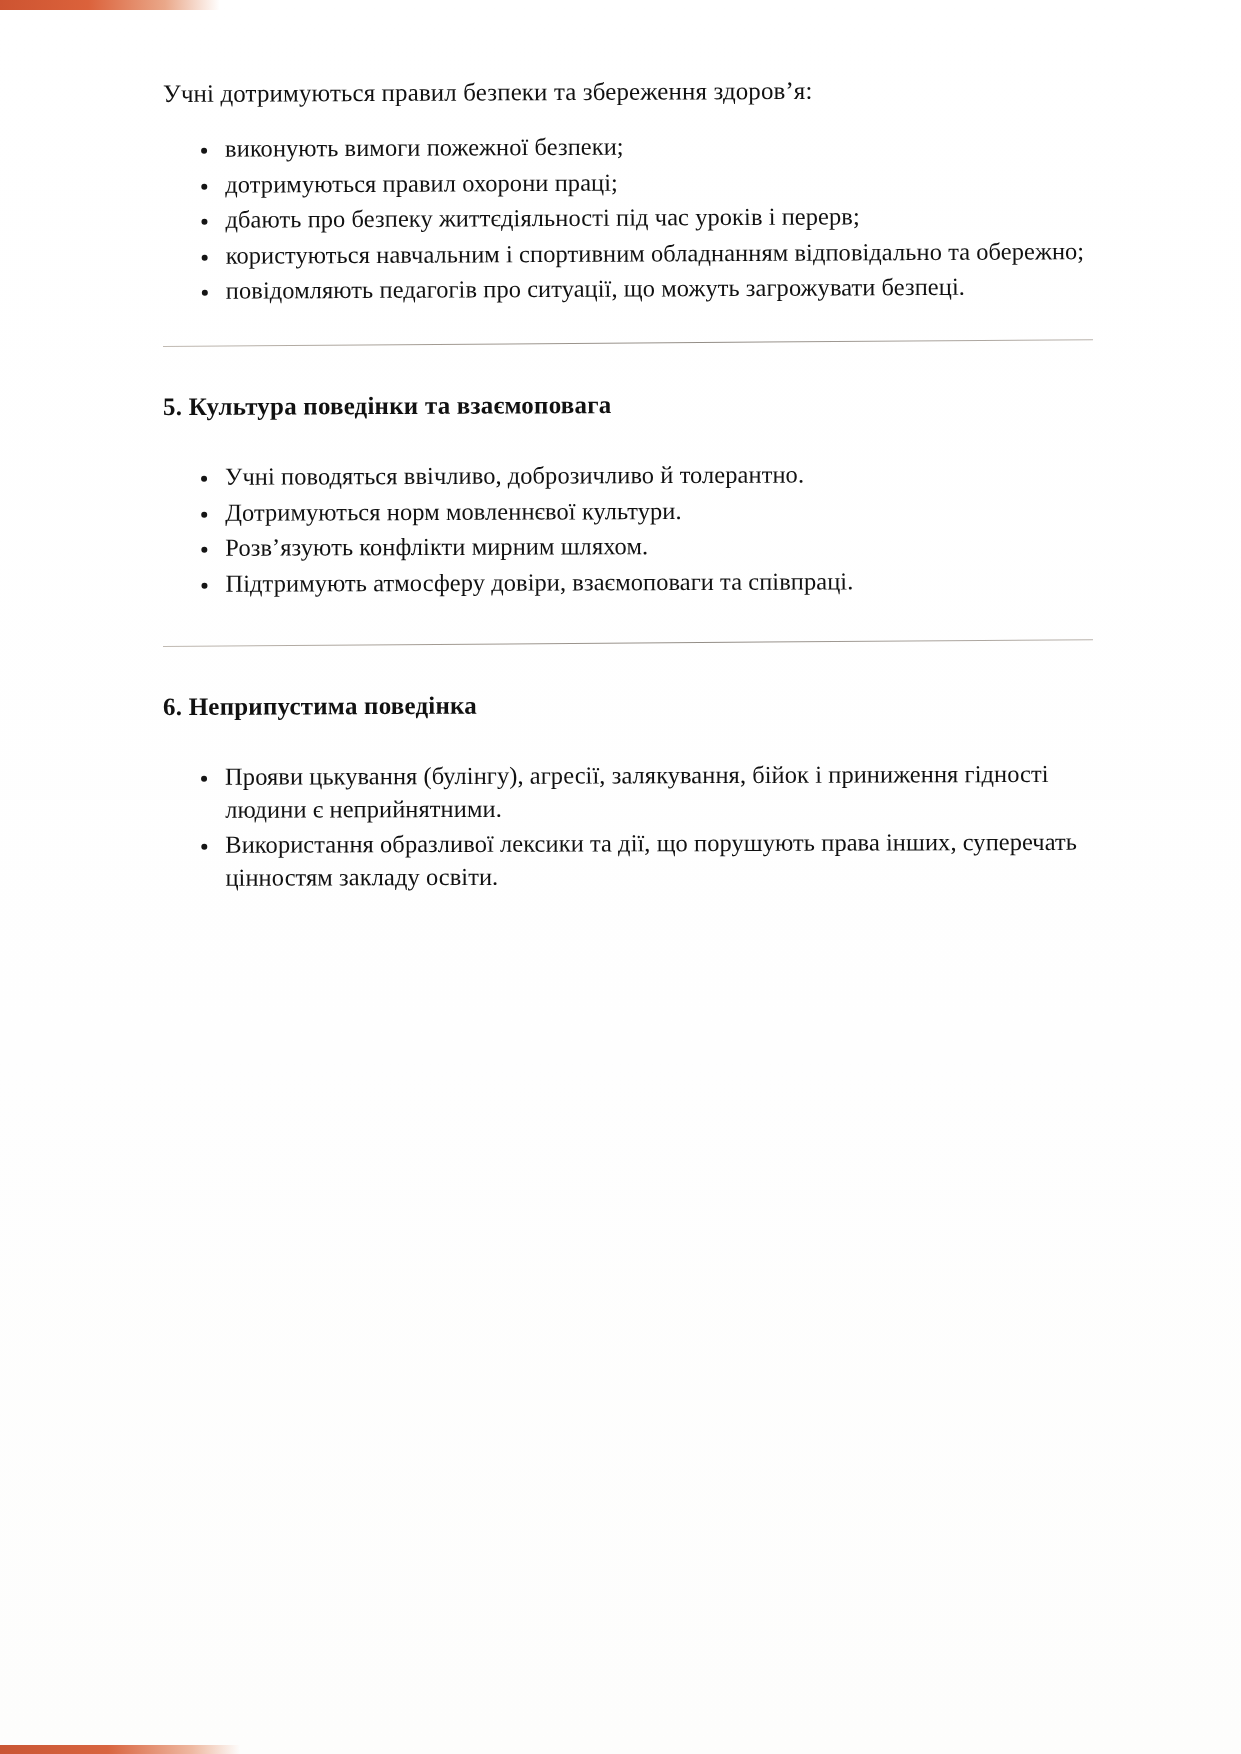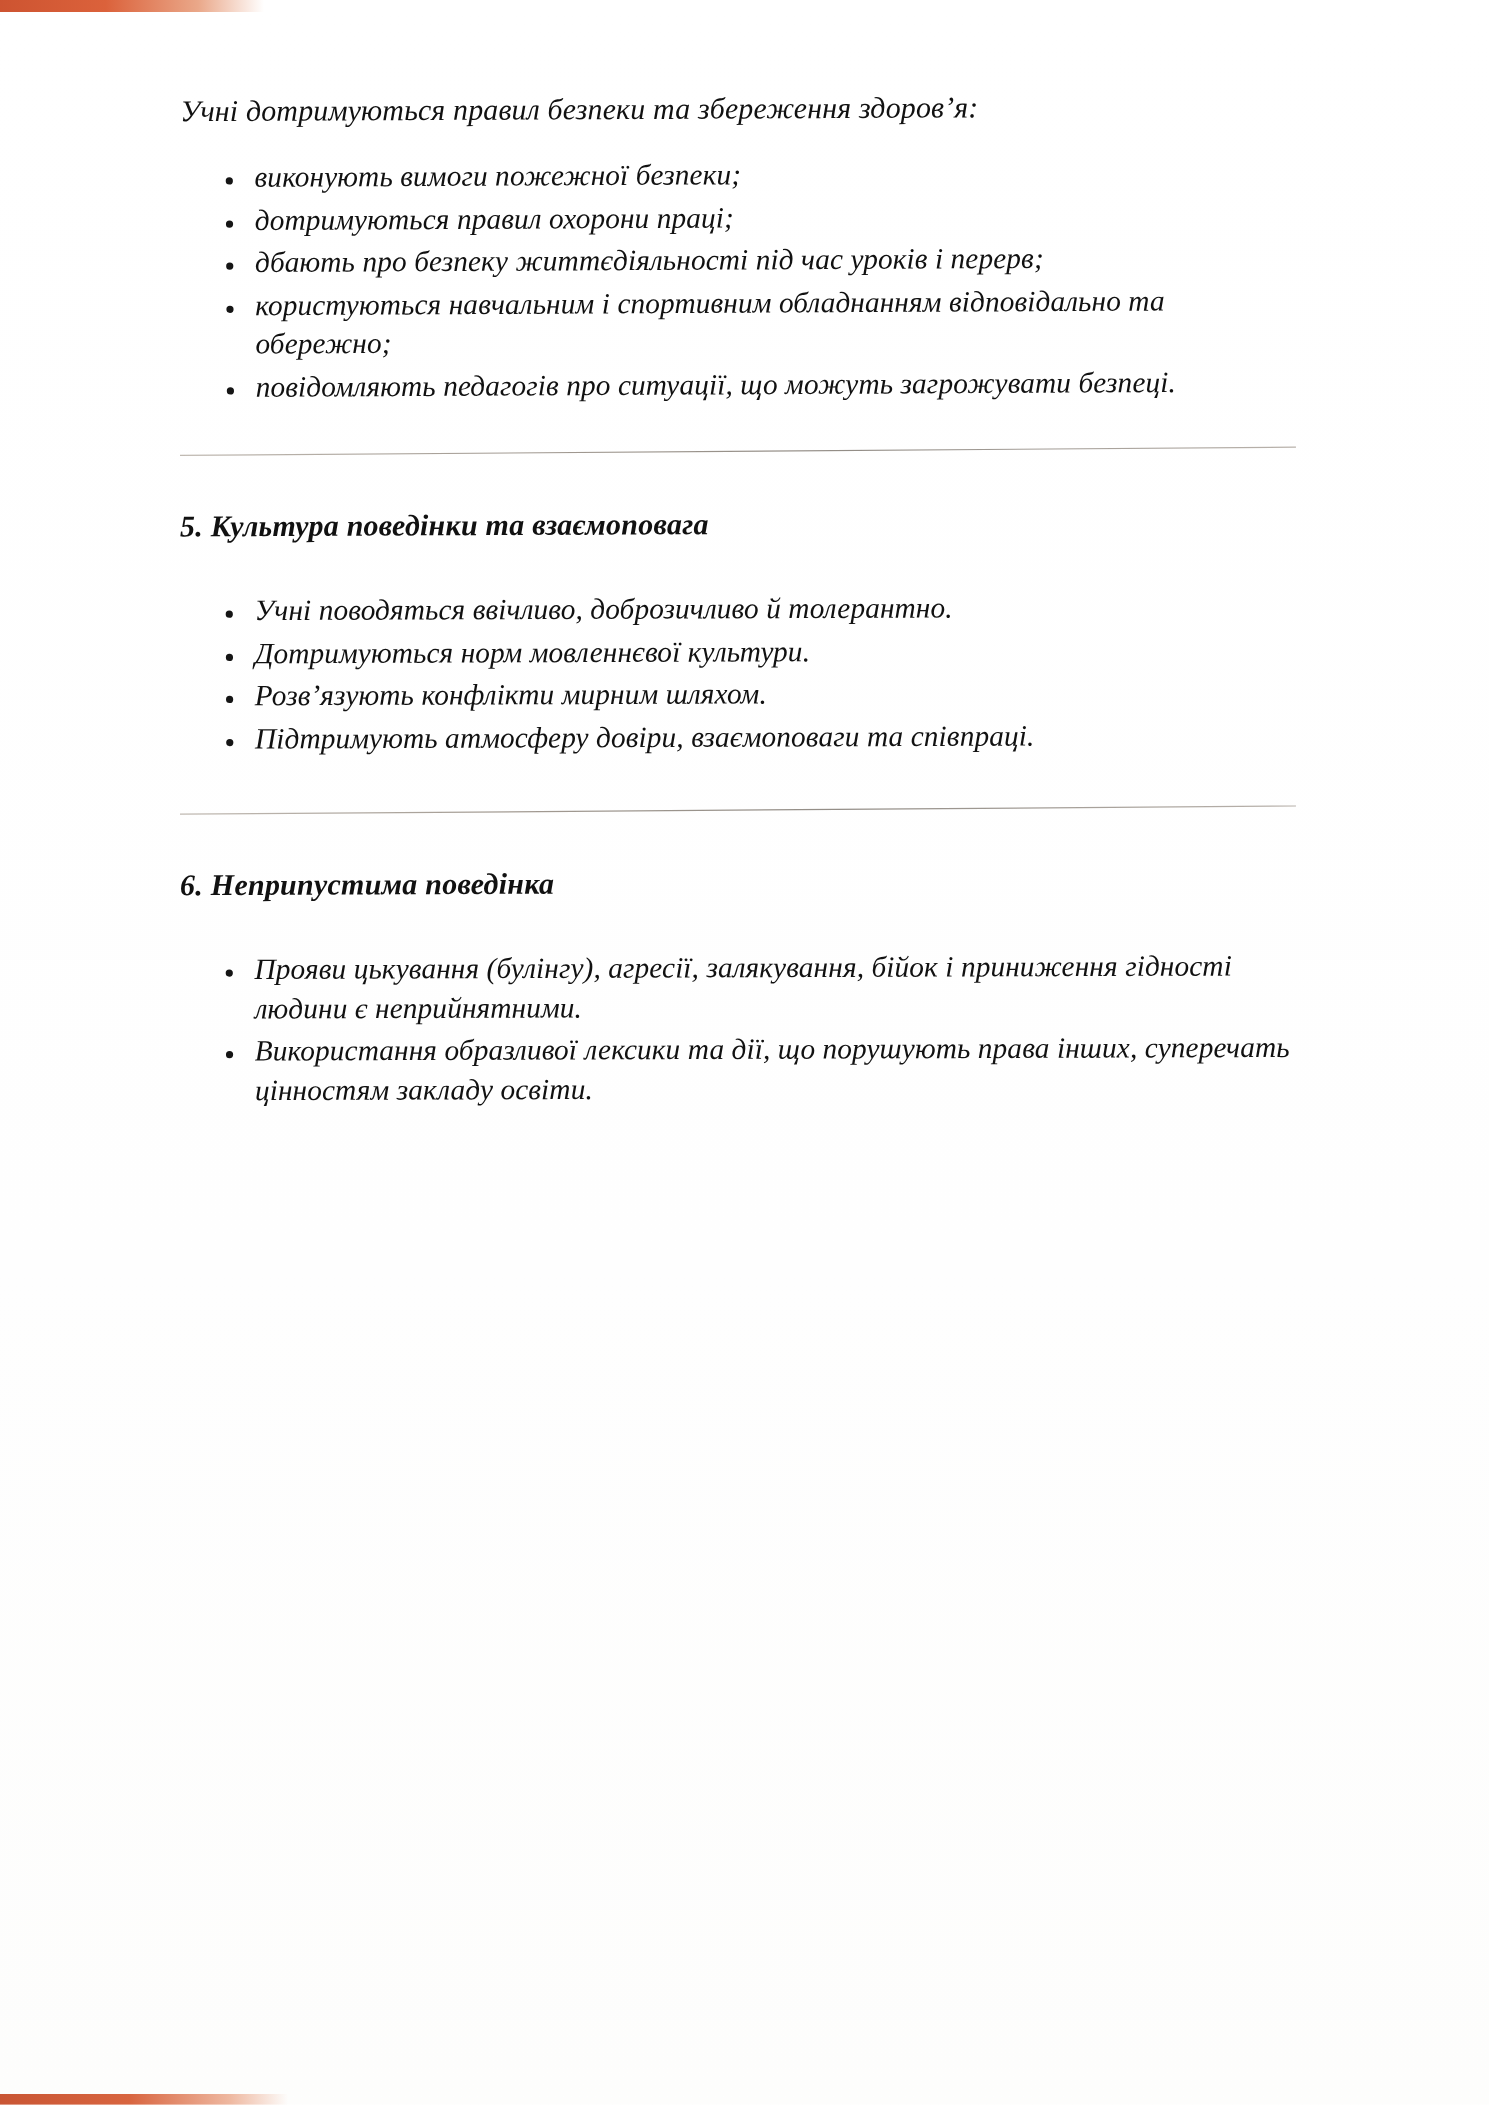--- a/index.html
+++ b/index.html
@@ -45,24 +45,23 @@
   
   .doc {
     position: absolute;
     left: 0;
     top: 0;
     width: 1241px;
     height: 1754px;
   }
   .content {
     position: absolute;
-    left: 150px;
+    left: 163px;
     top: 78px;
     width: 930px;
-    font-style: italic;
   }
 
   .lead {
     font-size: 25px;
     line-height: 1.3;
     letter-spacing: .1px;
     margin: 0 0 22px 0;
     transform: rotate(-0.28deg);
     transform-origin: left top;
   }

